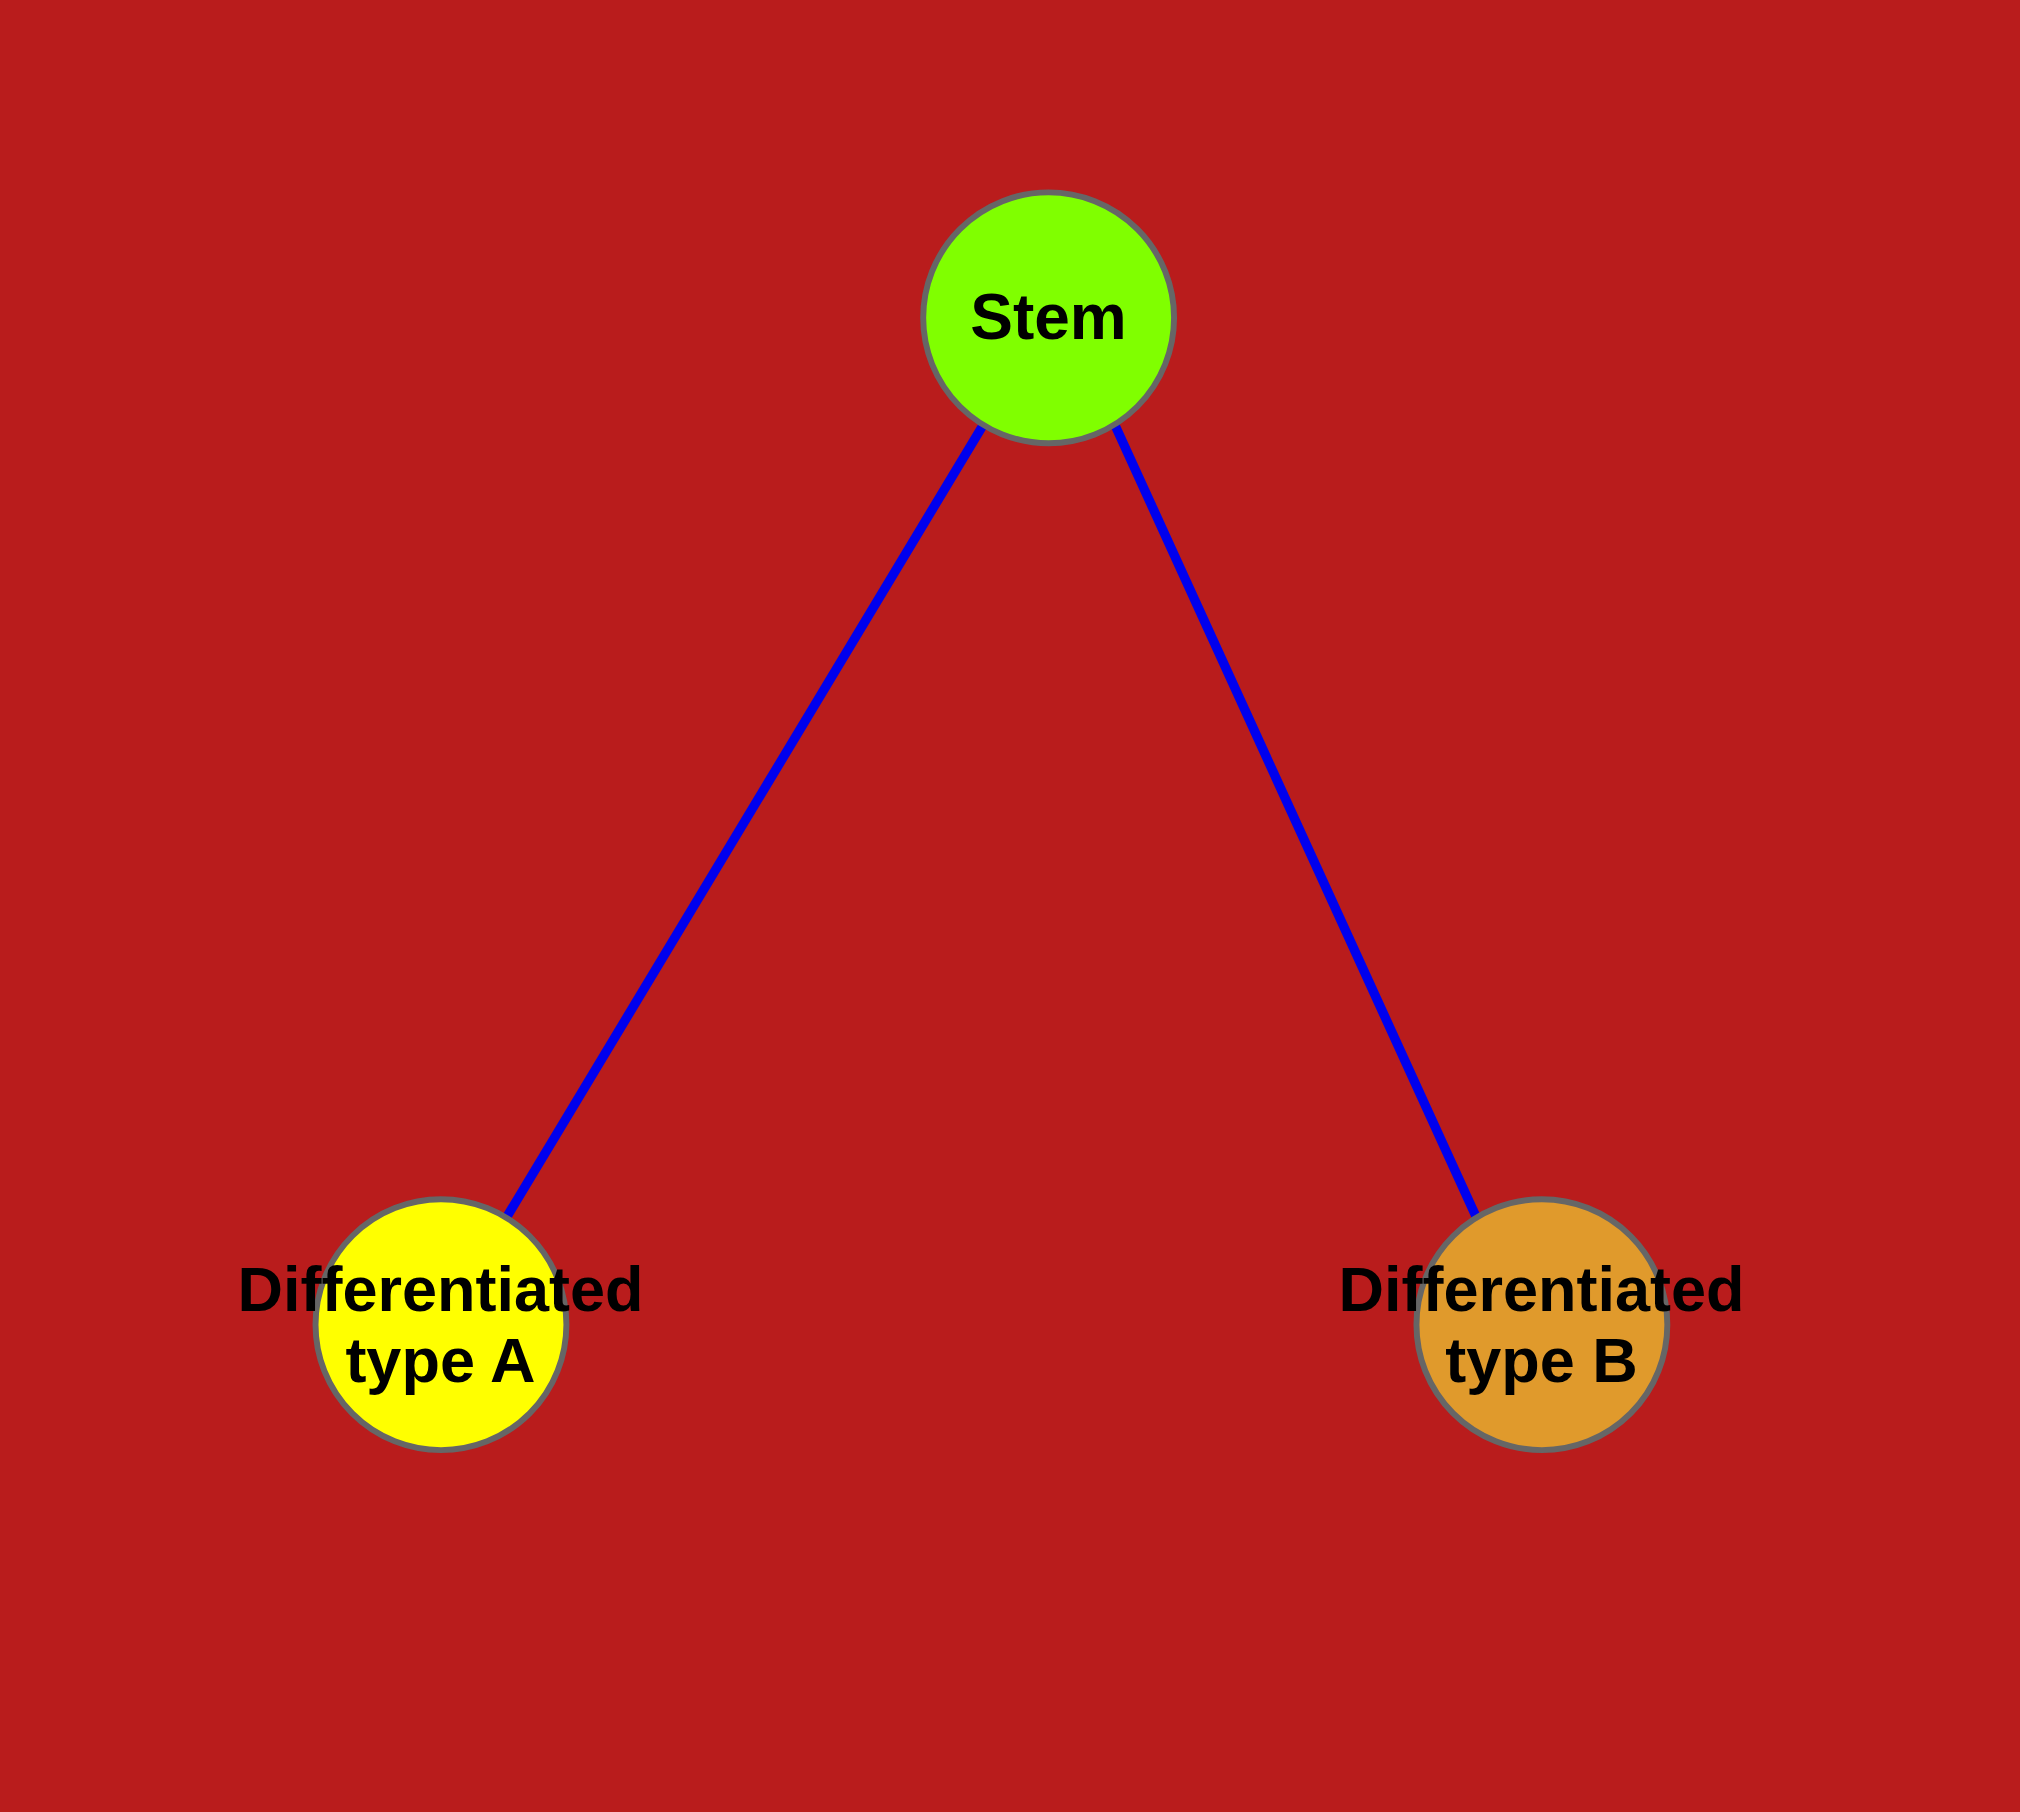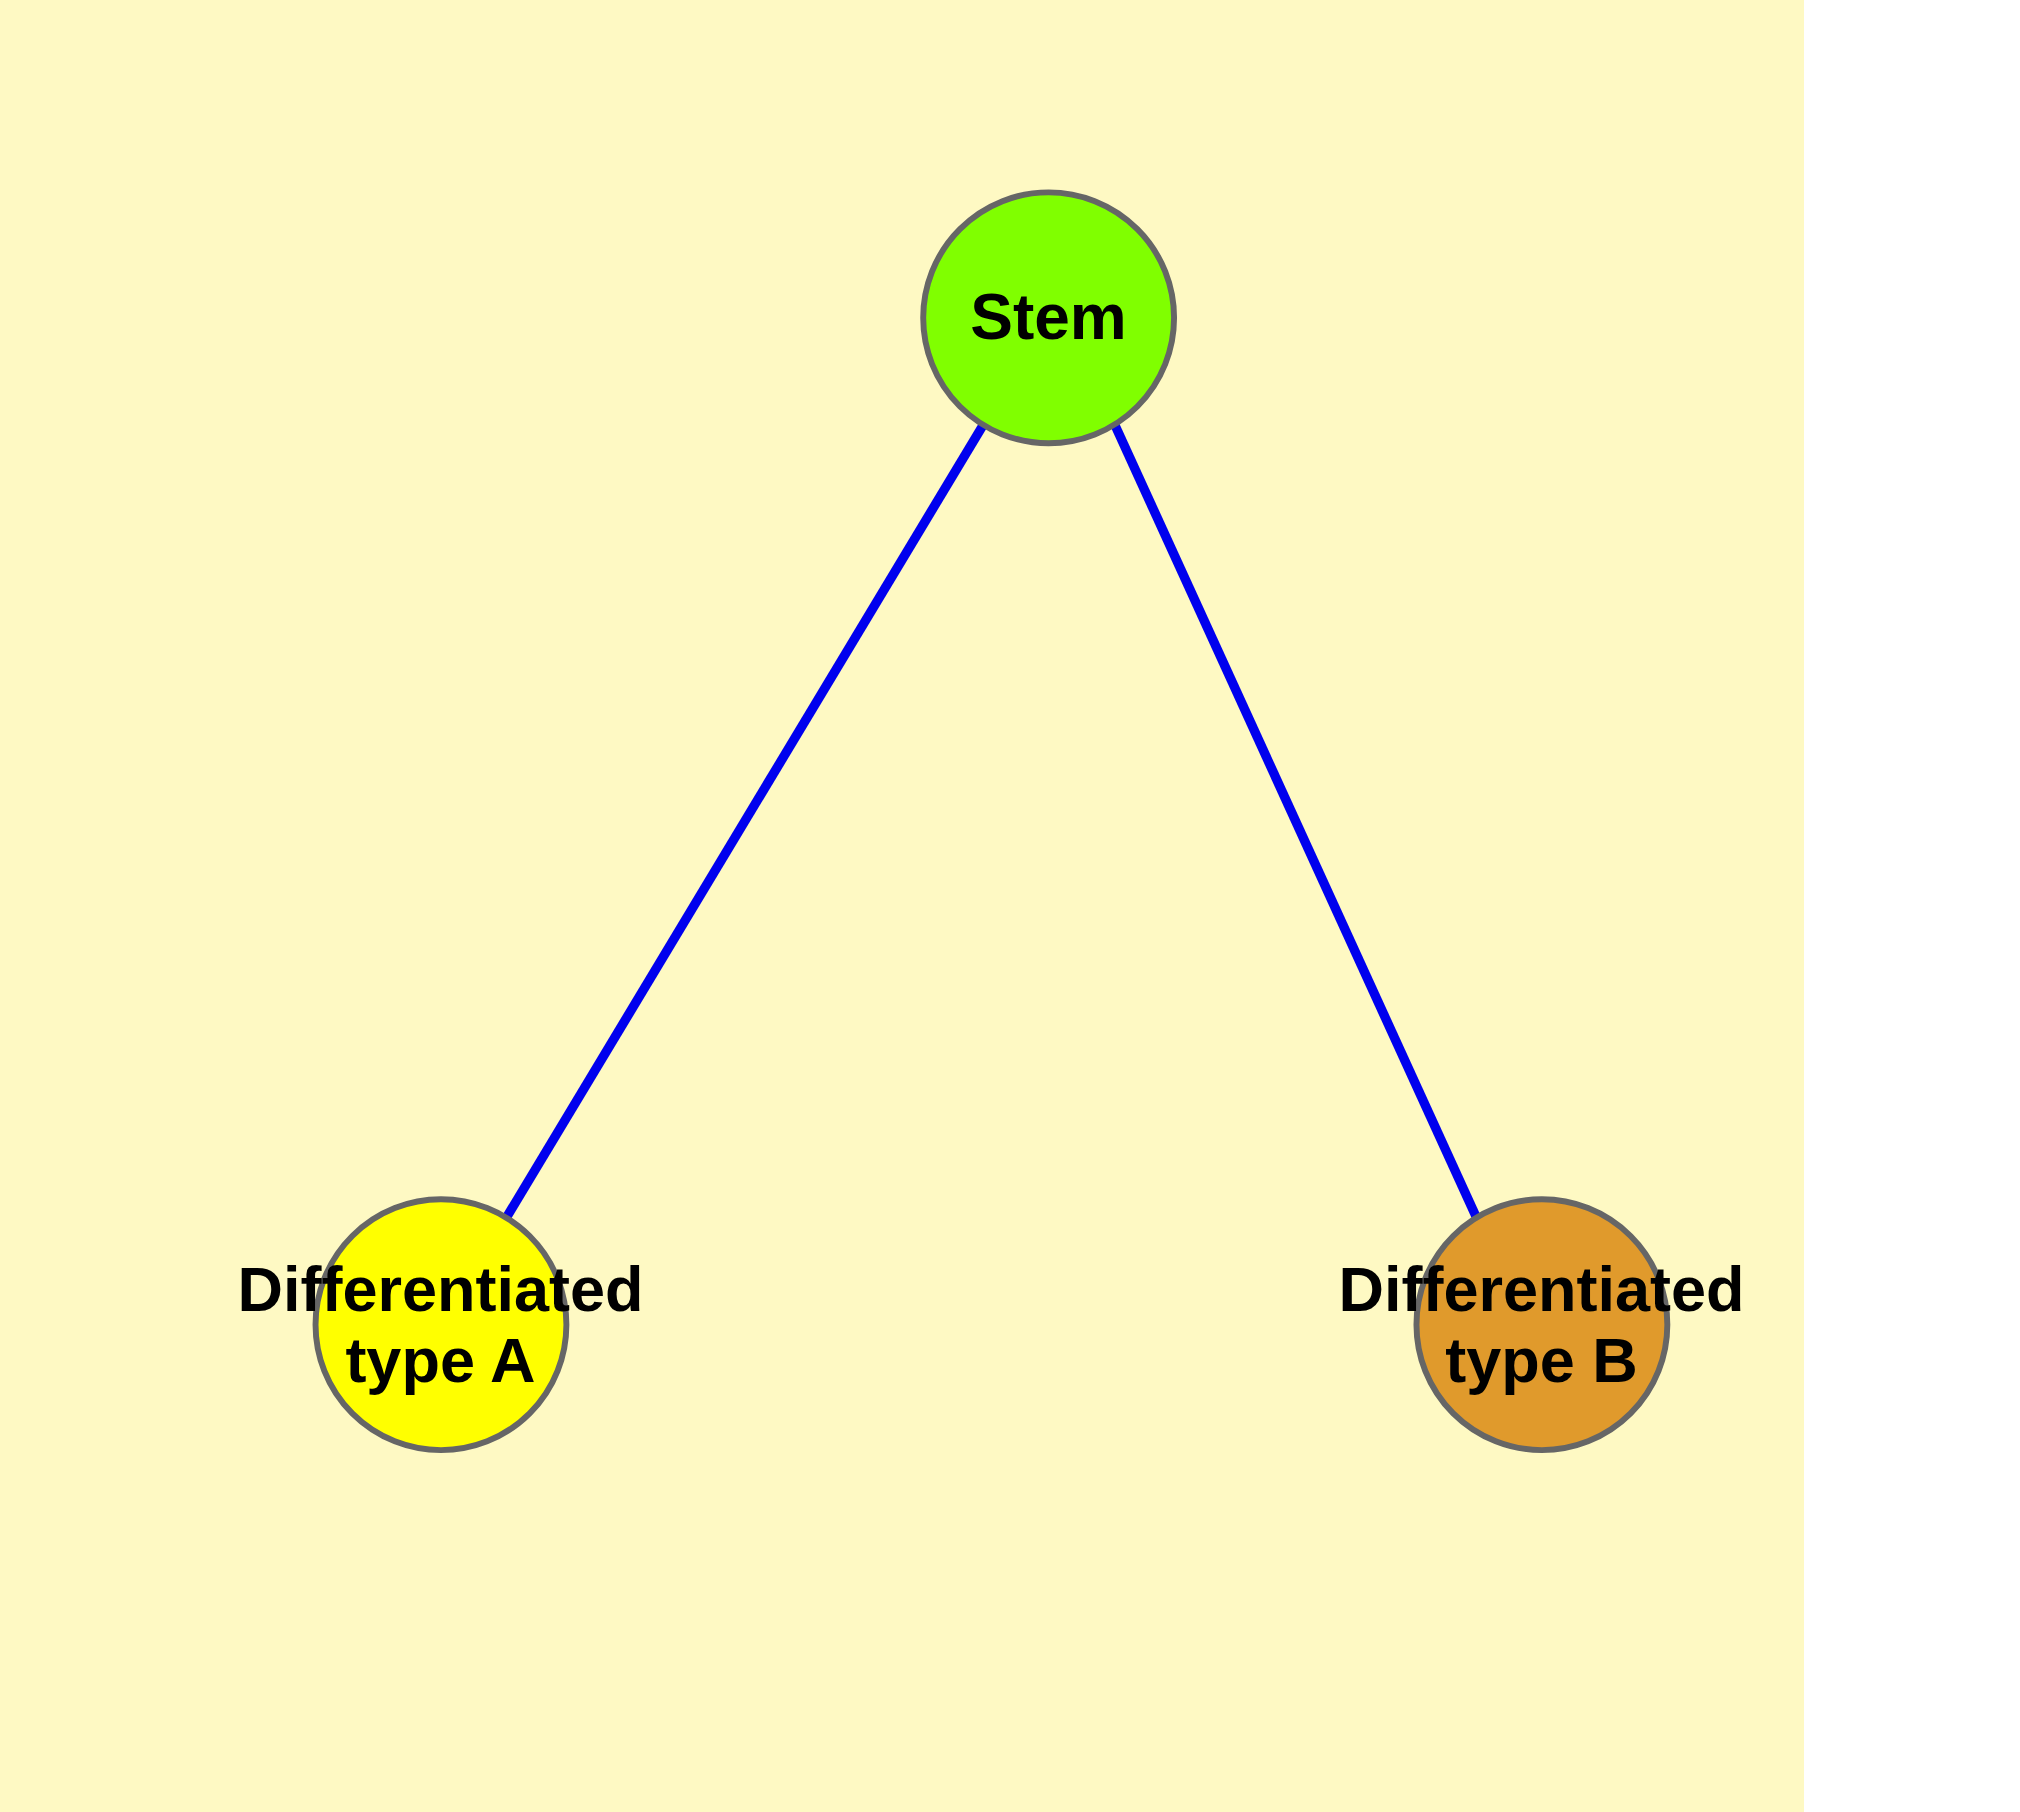--- a/index.html
+++ b/index.html
@@ -41,21 +41,21 @@
   .node-label.leaf {
     font-size: 63px;
   }
   .node-label .line {
     display: block;
   }
 </style>
 </head>
 <body>
 
-<div id="canvas" style="width: 1804px; height: 1812px; background: #fef9c3;">
+<div id="canvas" style="width: 2020px; height: 1812px; background: #b91c1c;">
 
   <svg id="graph-svg" viewBox="0 0 2384 2138">
     <g>
       <line stroke-linecap="butt" x1="1160" y1="501" x2="597" y2="1437" stroke="#0000ee" stroke-width="11"></line>
       <line stroke-linecap="butt" x1="1315" y1="501" x2="1742" y2="1437" stroke="#0000ee" stroke-width="11"></line>
     </g>
     <g>
       <circle cx="1237" cy="375" r="148" fill="#80ff00" stroke="#666666" stroke-width="7"></circle>
       <circle cx="520" cy="1563" r="148" fill="#ffff00" stroke="#666666" stroke-width="7"></circle>
       <circle cx="1819" cy="1563" r="148" fill="#e09a2c" stroke="#666666" stroke-width="7"></circle>

